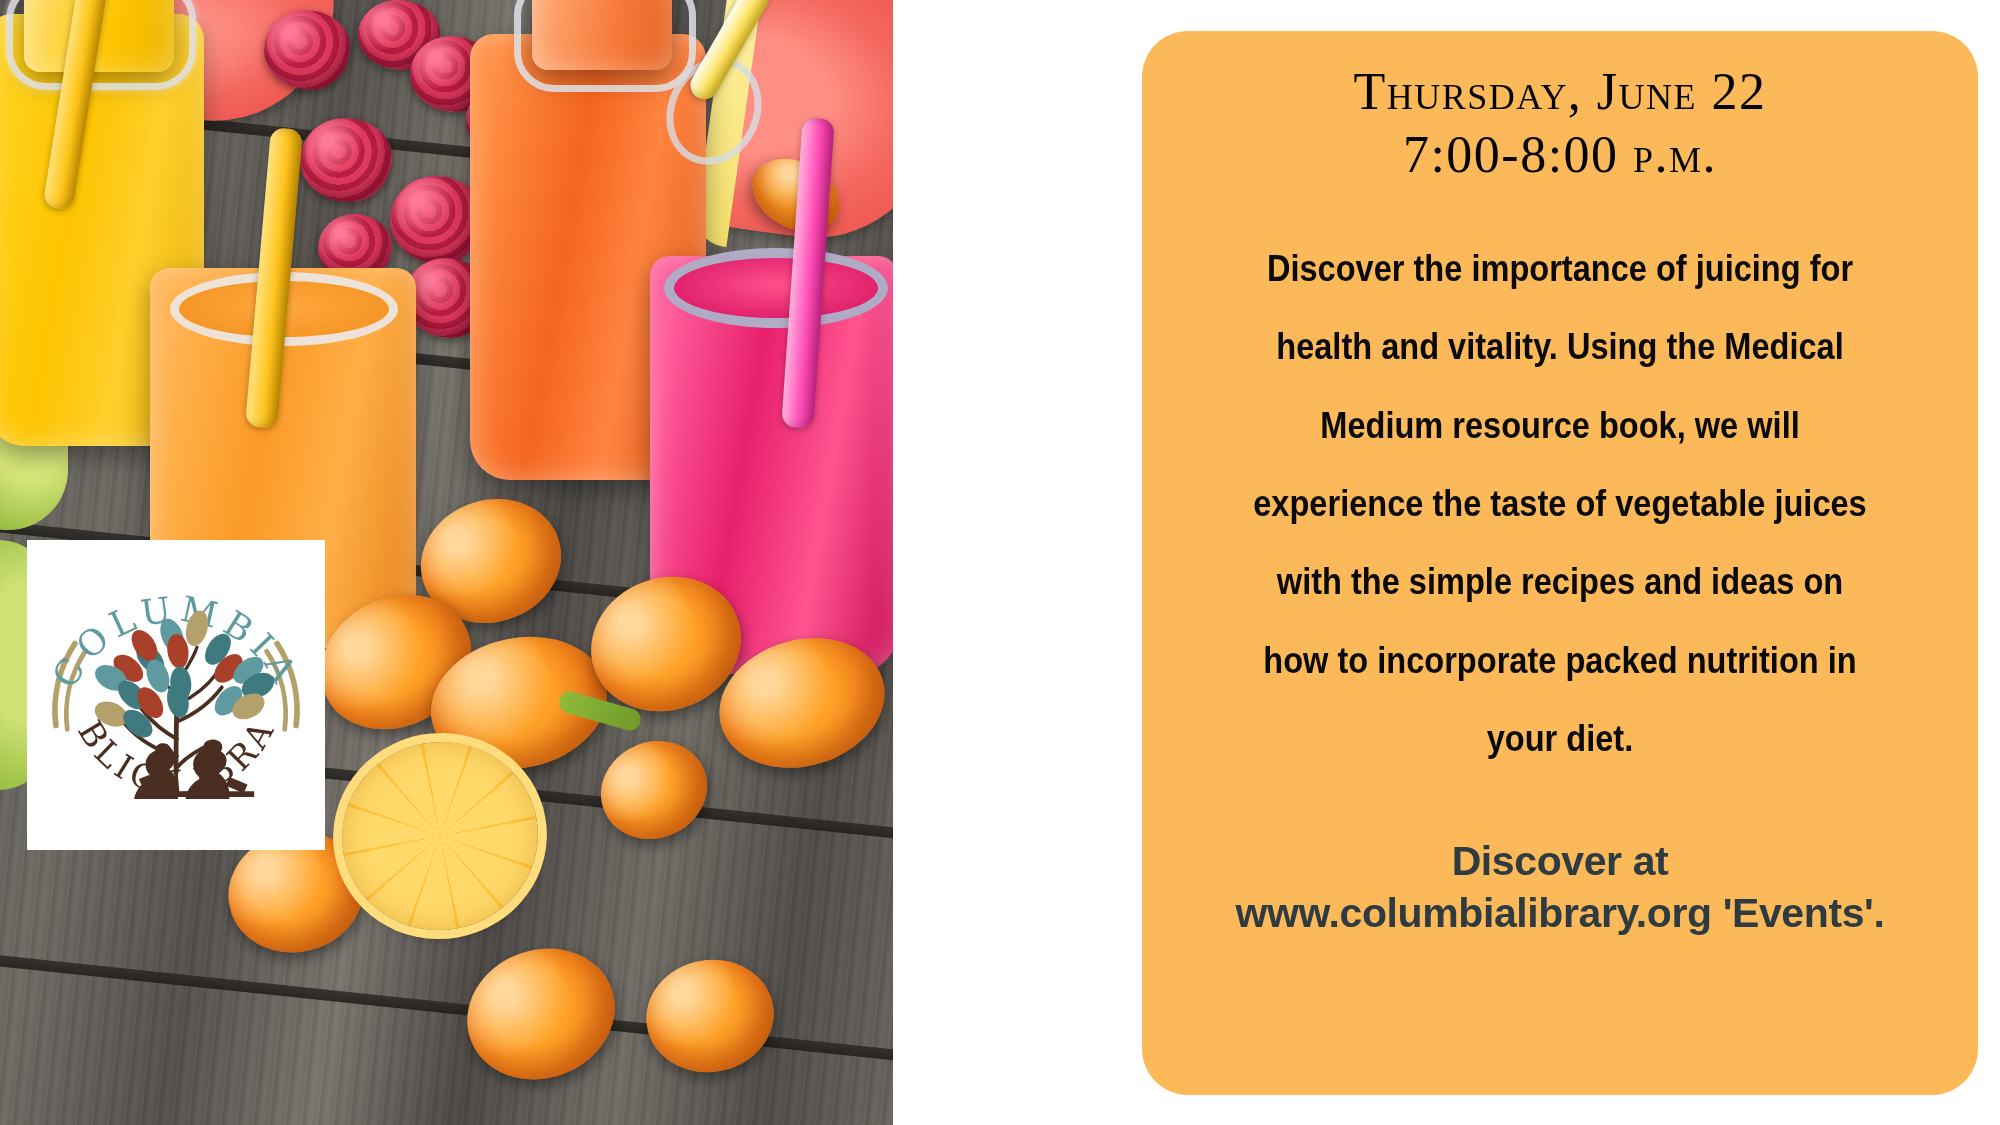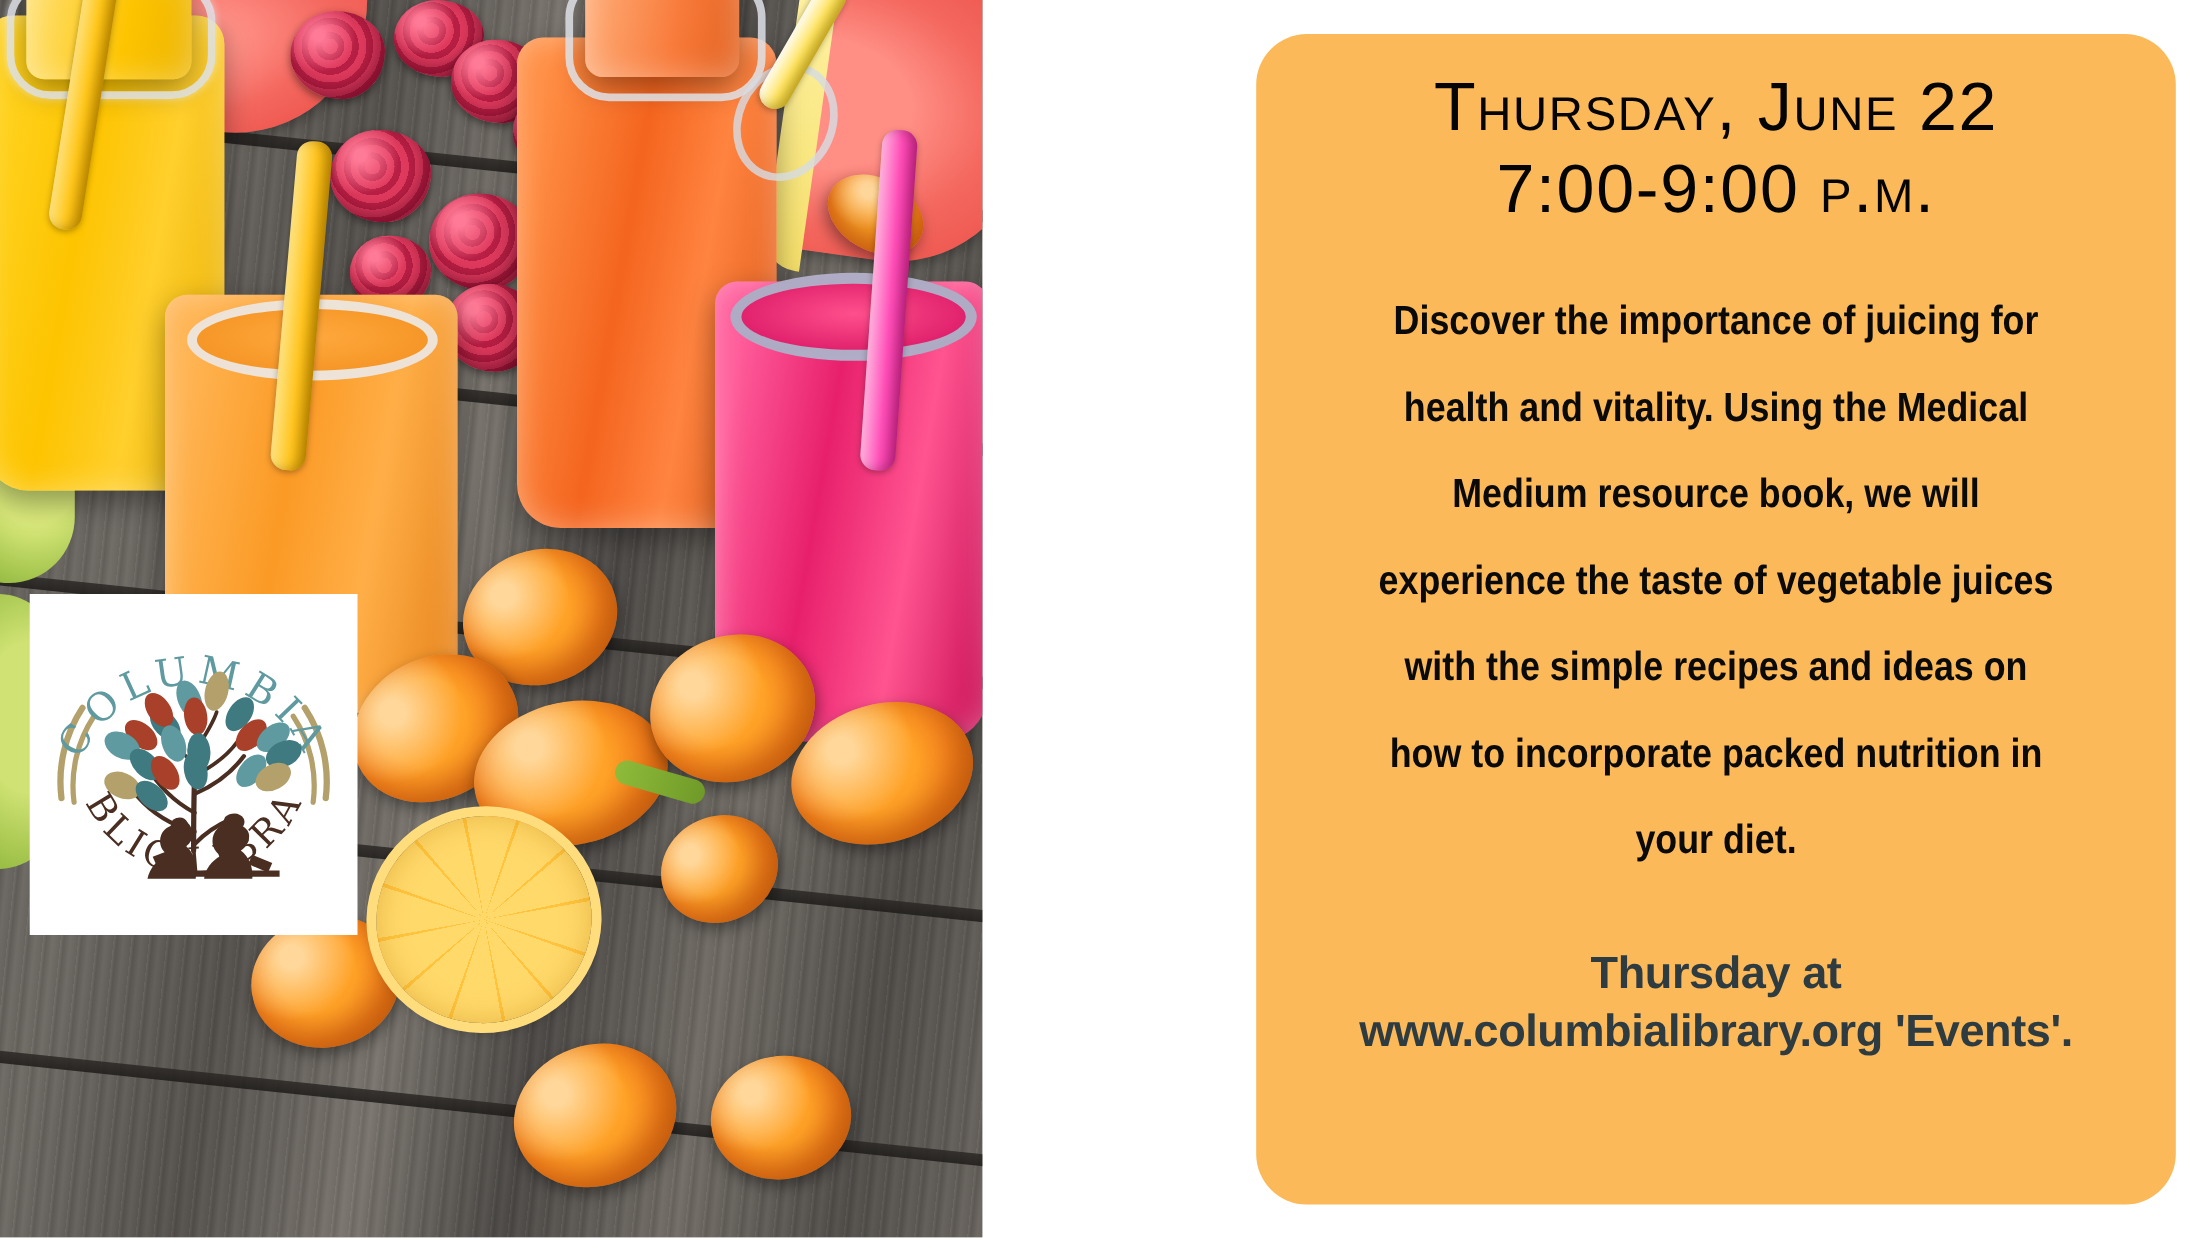--- a/index.html
+++ b/index.html
@@ -90,23 +90,23 @@
     font-family:"DejaVu Serif", serif;
     font-weight:700; font-style:italic;
     font-size:152px; line-height:1;
     color:#2B3A40;
     letter-spacing:-1px;
     margin-top:22px;
     white-space:nowrap;
   }
 
   .dateline {
-    font-family:Liberation Sans, sans-serif;
+    font-family:Liberation Serif, serif;
     font-weight:300;
-    font-size:62px;
+    font-size:52px;
     line-height:1.18;
     color:#050505;
     font-variant:small-caps;
     letter-spacing:1.5px;
     text-align:left;
   }
   #date1 { margin-top:30px; }
   #date2 { margin-top:2px; }
 
   #body {
@@ -293,23 +293,23 @@
           <path d="M206 236 l19 8 l-4 9 l-19 -8 z"></path>
         </g>
       </svg>
     </div>
   </div>
 
   <div id="panel">
 
 
     <div class="dateline" id="date1">Thursday, June 22</div>
-    <div class="dateline" id="date2">7:00-9:00 p.m.</div>
+    <div class="dateline" id="date2">7:00-8:00 p.m.</div>
 
     <div id="body">Discover the importance of juicing for health and vitality. Using the Medical Medium resource book, we will experience the taste of vegetable juices with the simple recipes and ideas on how to incorporate packed nutrition in your diet.</div>
 
     <div id="register">
-      <div class="ln1">Thursday at</div>
+      <div class="ln1">Discover at</div>
       <div class="ln2">www.columbialibrary.org 'Events'.</div>
     </div>
   </div>
 
 </div>
 
 </body></html>

